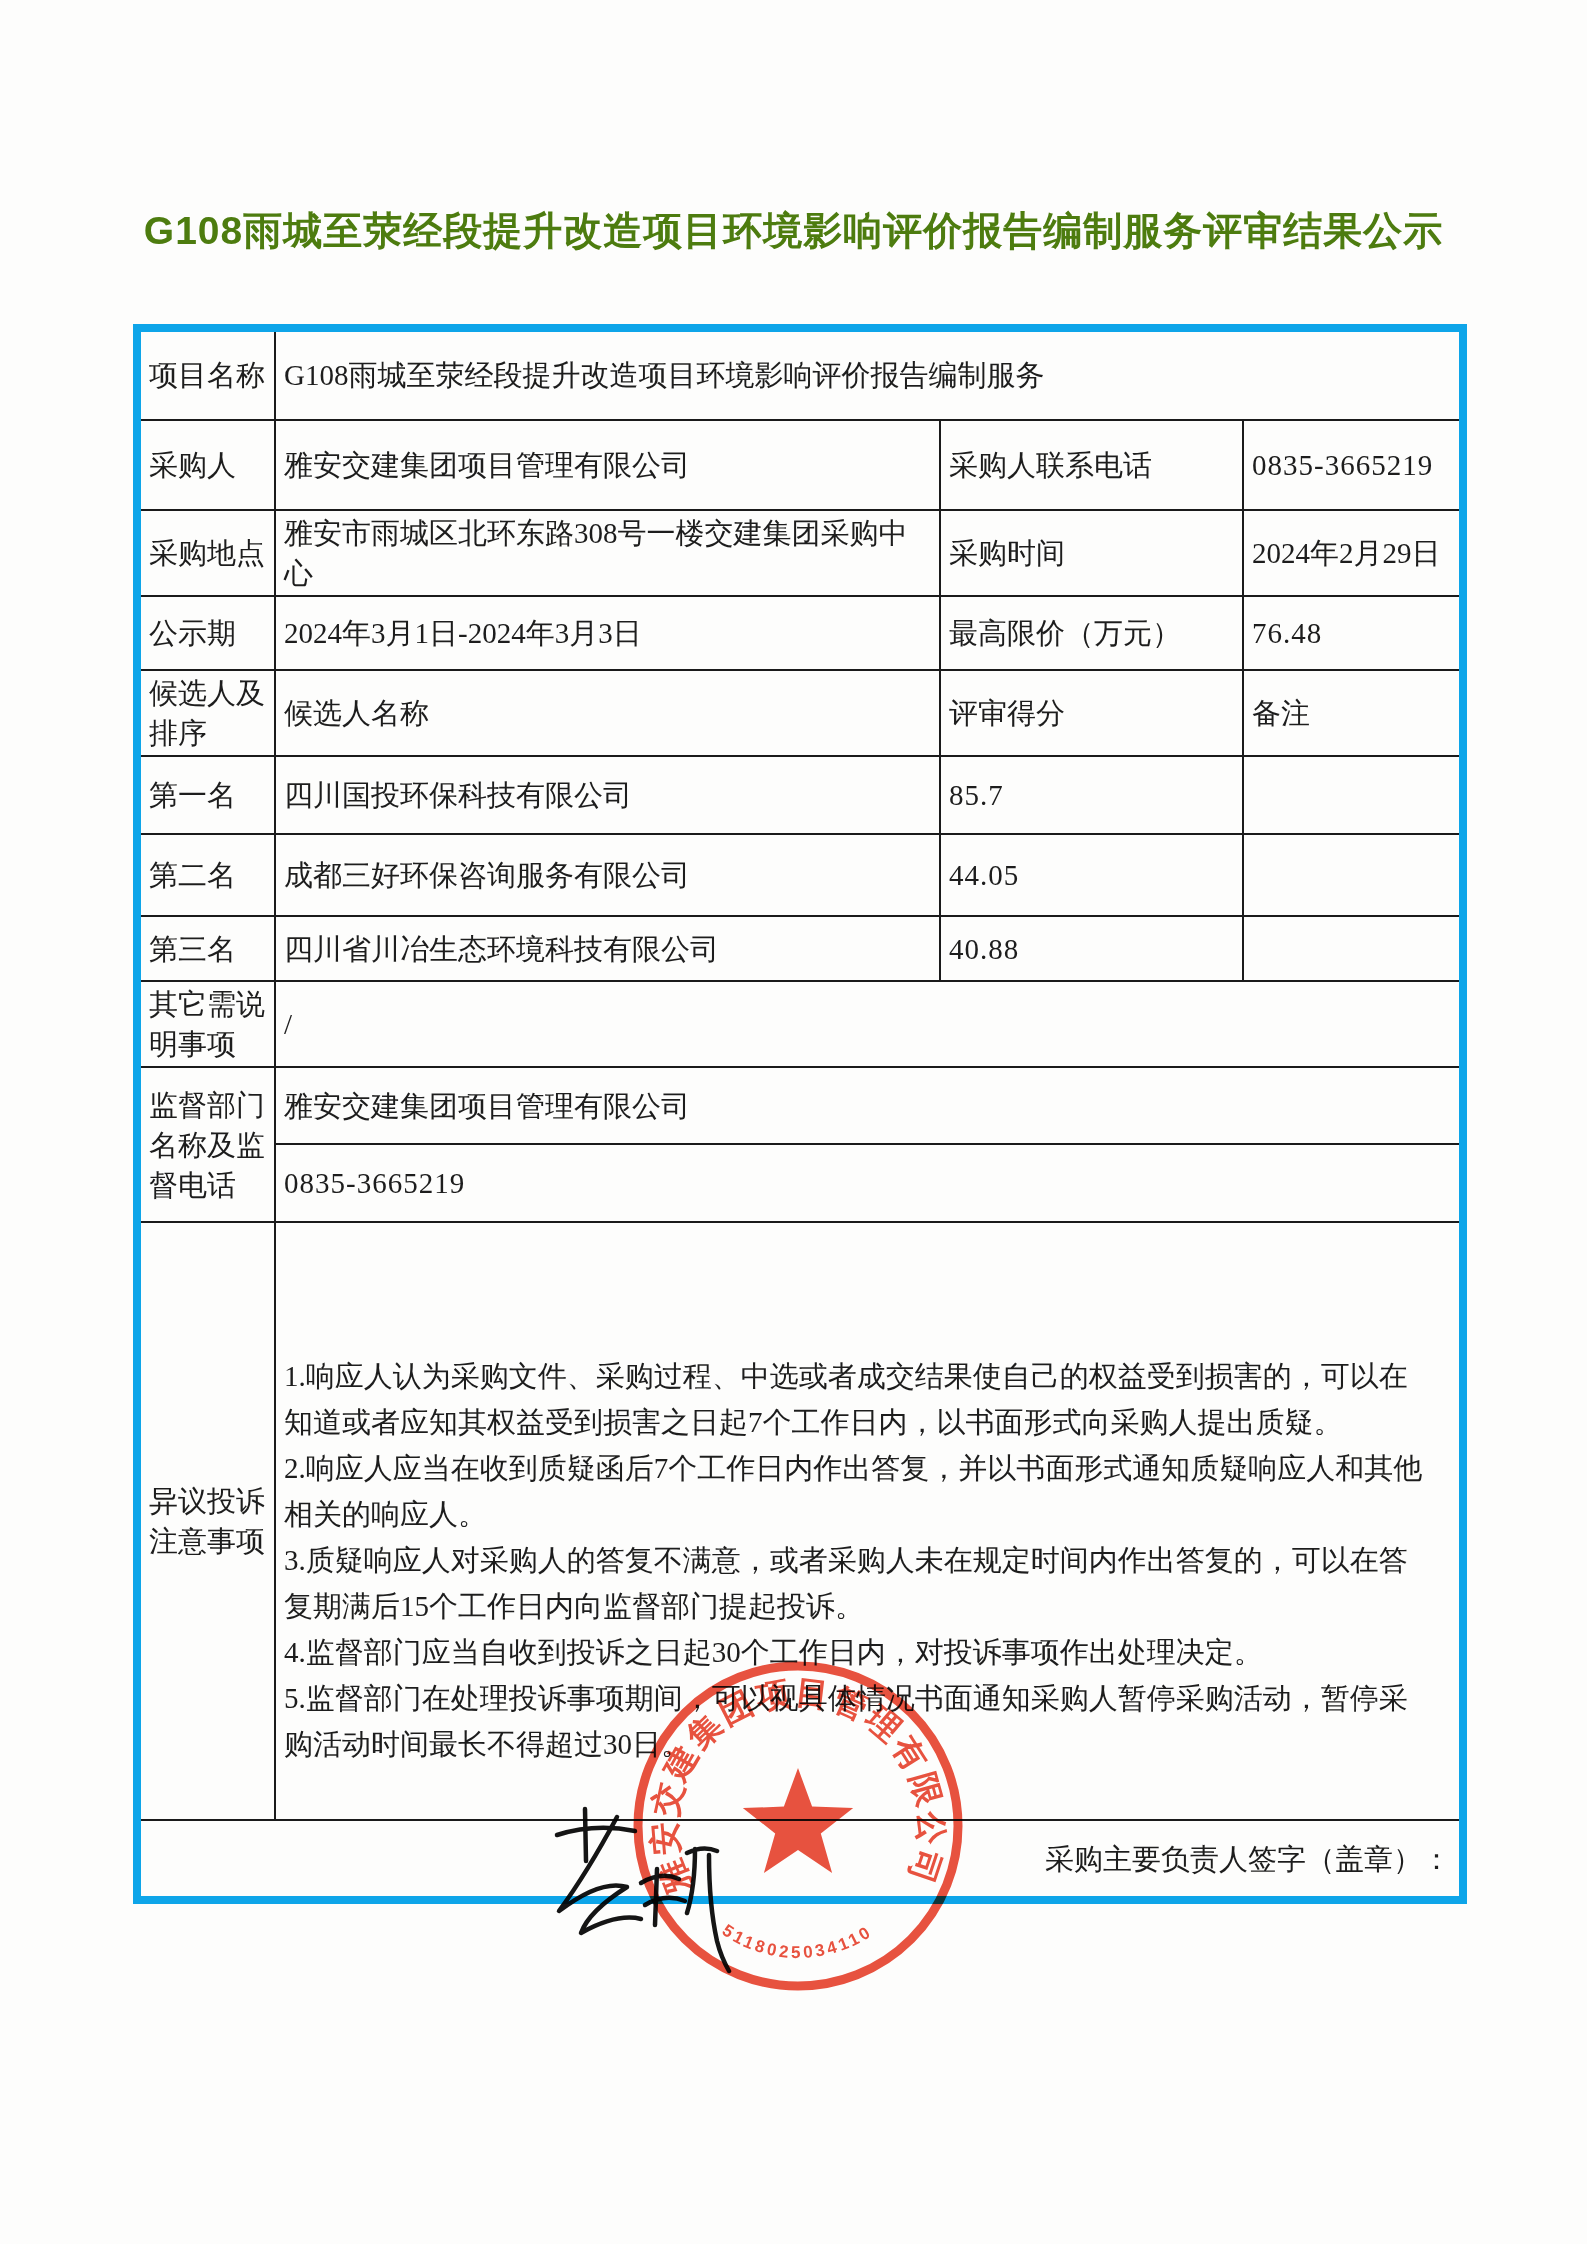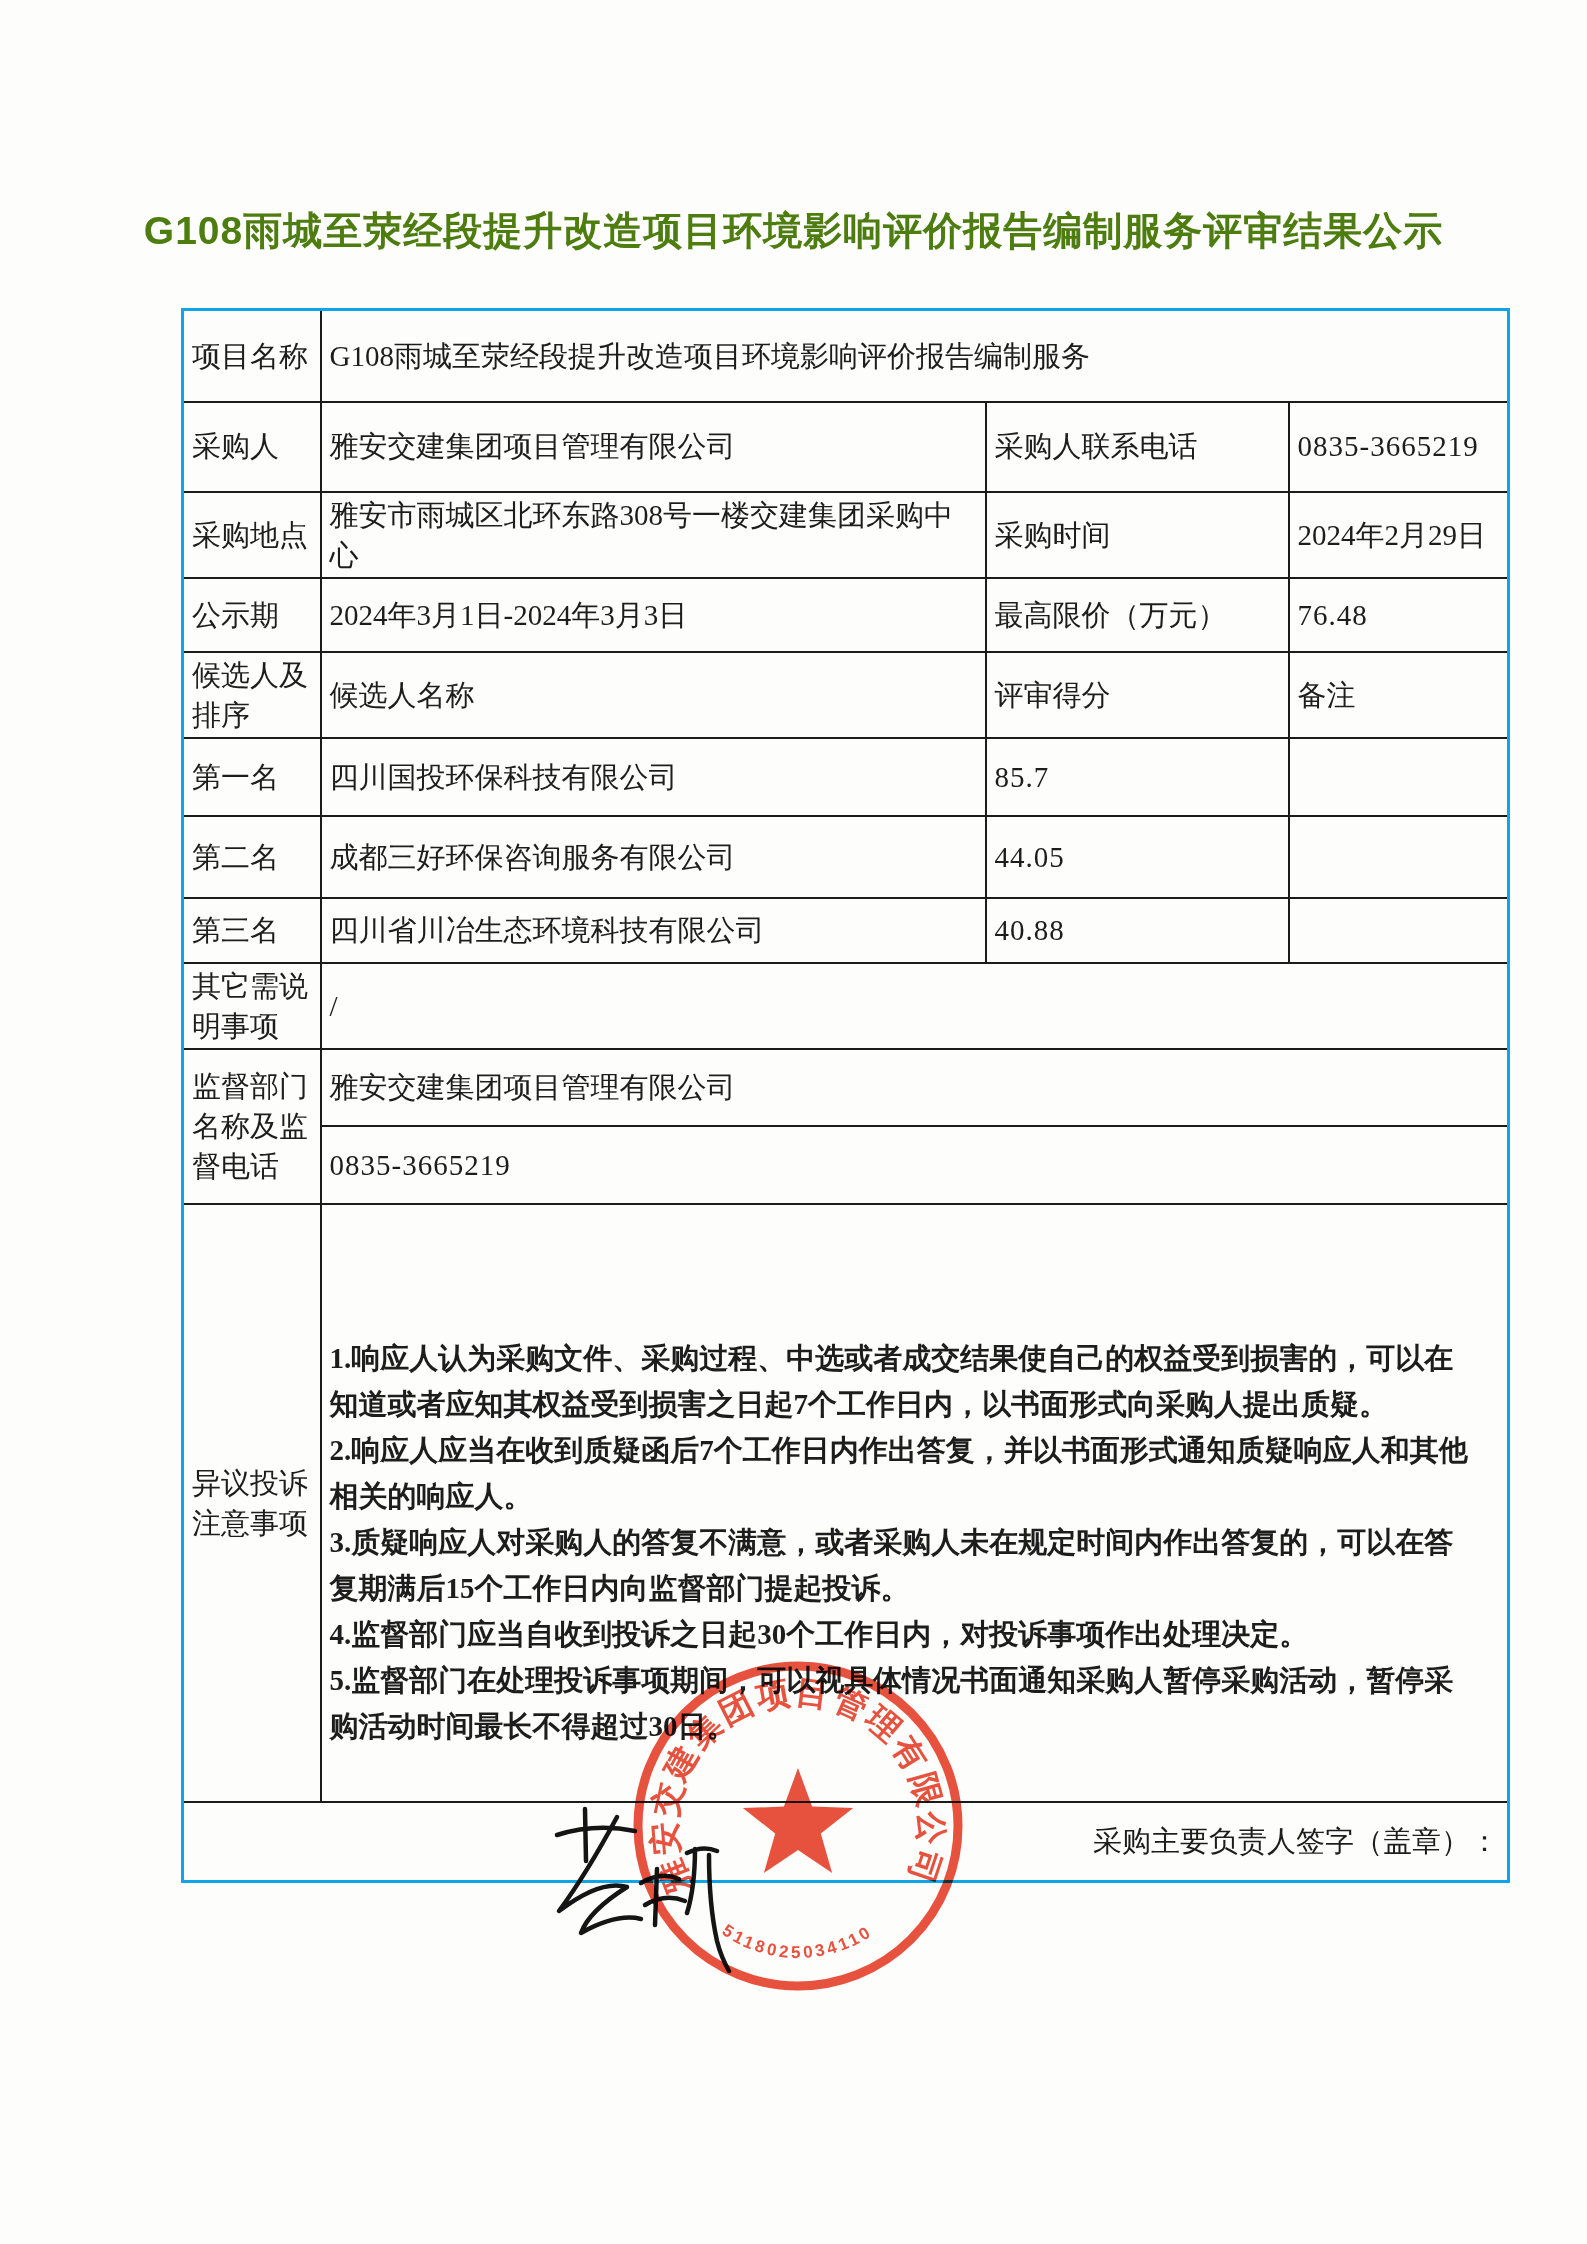--- a/index.html
+++ b/index.html
@@ -9,45 +9,44 @@
     font-family:"Liberation Serif","DejaVu Serif",serif;
     color:#1d1d1d;
   }
   .page-title{
     position:absolute;top:204px;left:0;width:1587px;
     text-align:center;font-size:39px;font-weight:700;letter-spacing:1px;
     font-family:"Liberation Sans","DejaVu Sans",sans-serif;
     color:#4d7c0f;
   }
   table.doc{
-    position:absolute;left:133px;top:308px;width:1326px;
+    position:absolute;left:133px;top:324px;width:1326px;
     border-collapse:collapse;table-layout:fixed;
-    border:3px solid #0ea5e9;
-    margin-left:48px;
+    border:8px solid #0ea5e9;
   }
   td{
     border:2px solid #1b1b1b;
     font-size:29px;line-height:1.38;
     padding:2px 8px;vertical-align:middle;
     word-break:break-all;overflow:hidden;
   }
   .lab{text-align:left;}
   .ctr{text-align:left;}
   .num{letter-spacing:1px;}
   tr.r1{height:92px}  tr.r2{height:90px}  tr.r3{height:85px}
   tr.r4{height:74px}  tr.r5{height:75px}  tr.r6{height:78px}
   tr.r7{height:82px}  tr.r8{height:65px}  tr.r9{height:78px}
   tr.r10{height:77px} tr.r11{height:78px} tr.r12{height:598px}
   tr.r13{height:80px}
   td.objection-cell{
     vertical-align:top;
     padding:130px 30px 0 8px;
   }
   td.objection-cell p{
-    margin:0;font-size:29px;line-height:46px;text-align:left;font-weight:bold;
+    margin:0;font-size:29px;line-height:46px;text-align:left;
   }
   .sign-cell{text-align:right;padding-left:8px;}
   .seal{
     position:absolute;left:628px;top:1656px;width:340px;height:340px;
     mix-blend-mode:multiply;opacity:.92;
   }
   .seal text{
     font-family:"Liberation Sans","DejaVu Sans",sans-serif;
     font-weight:700;
   }

